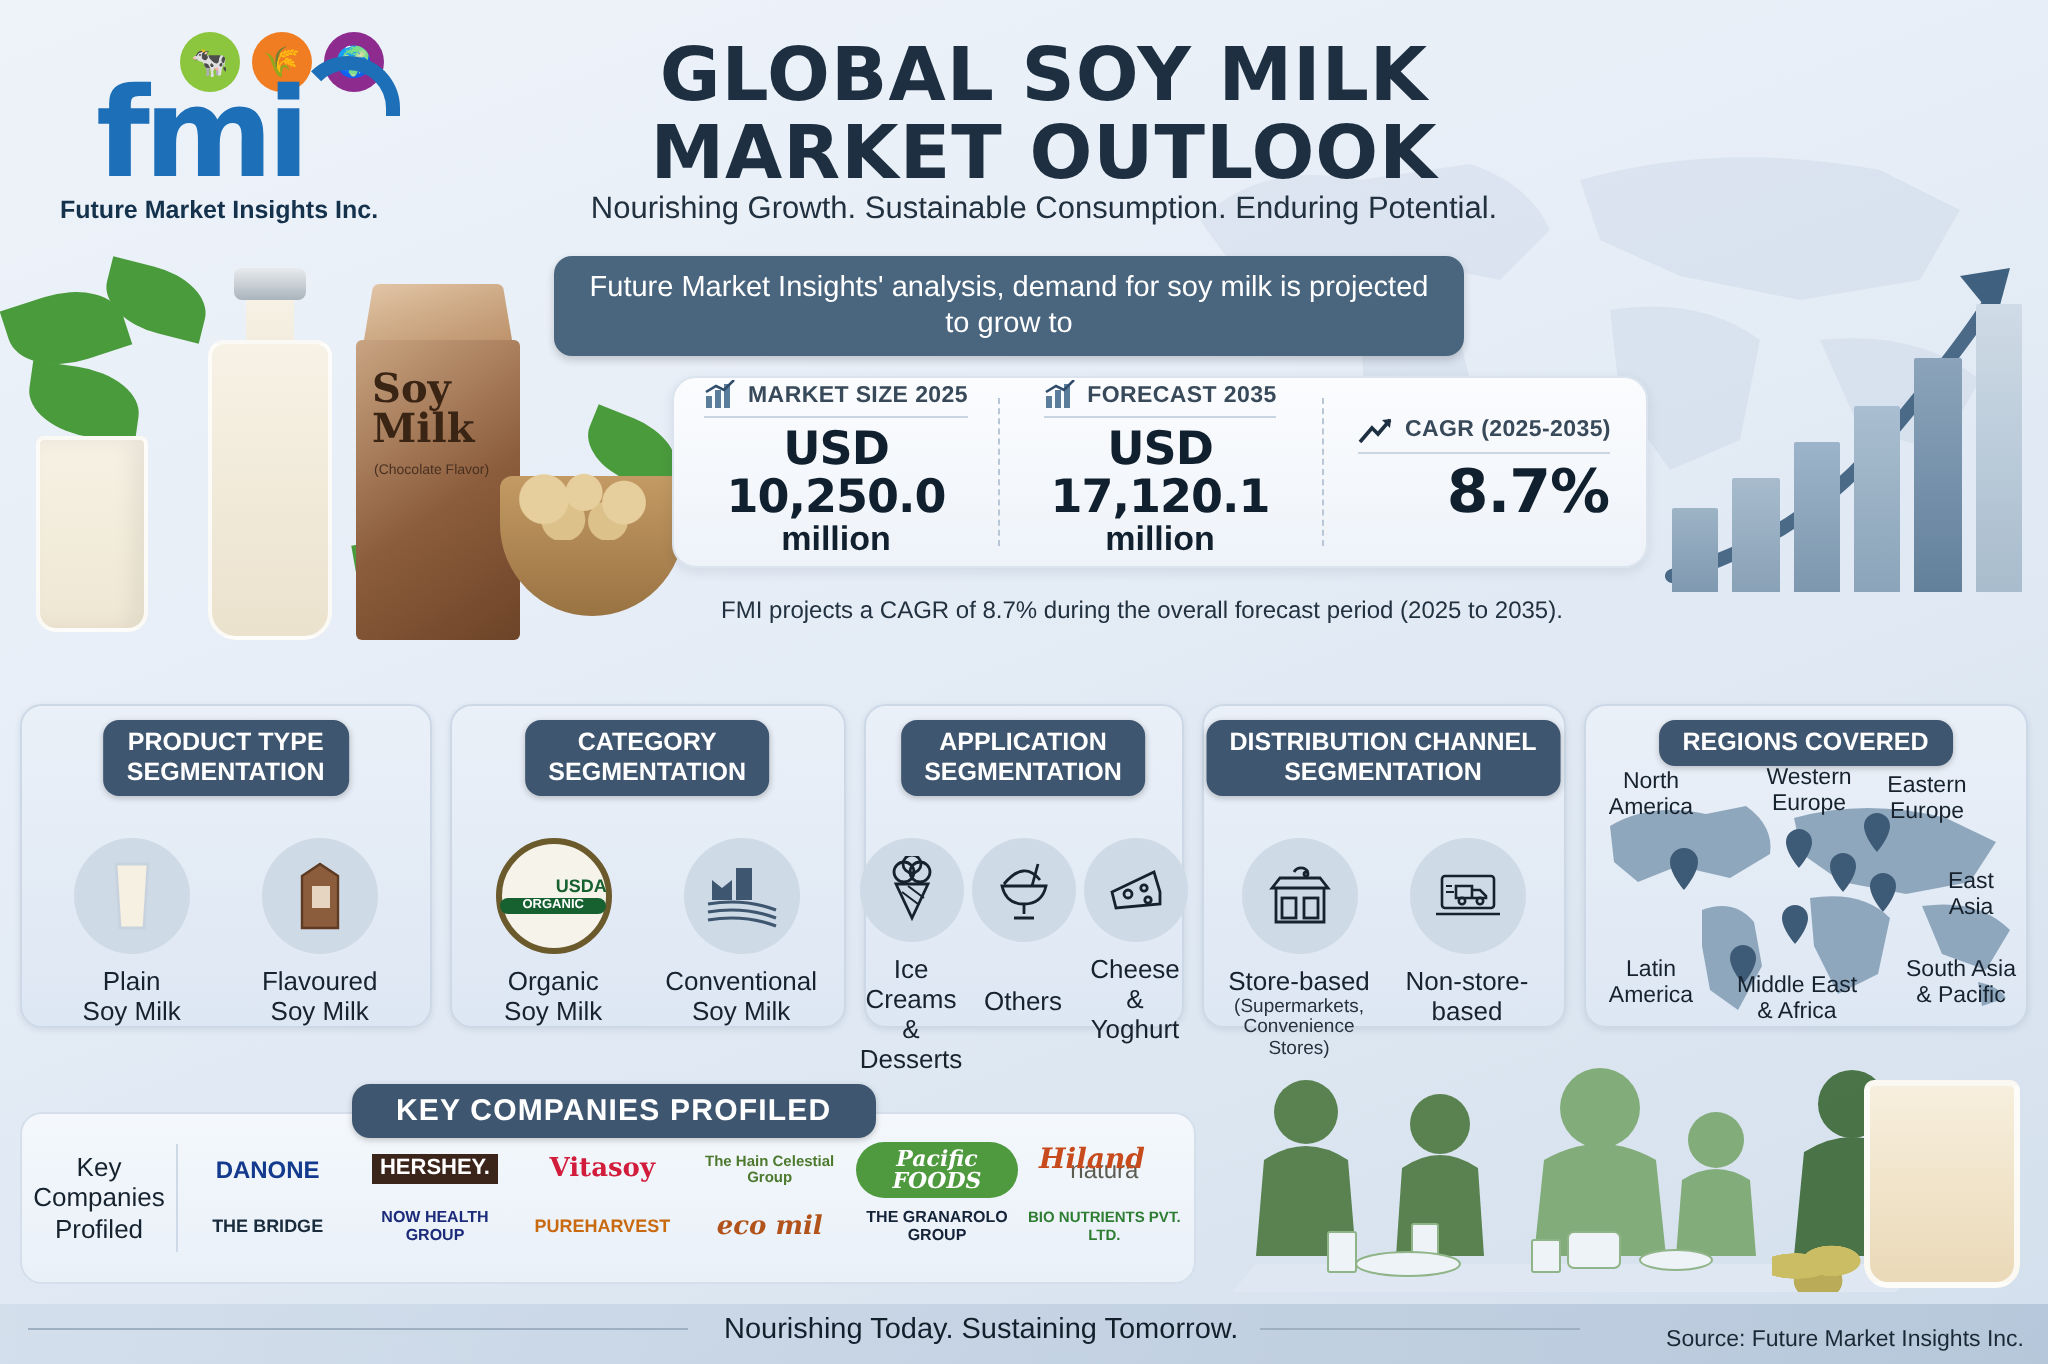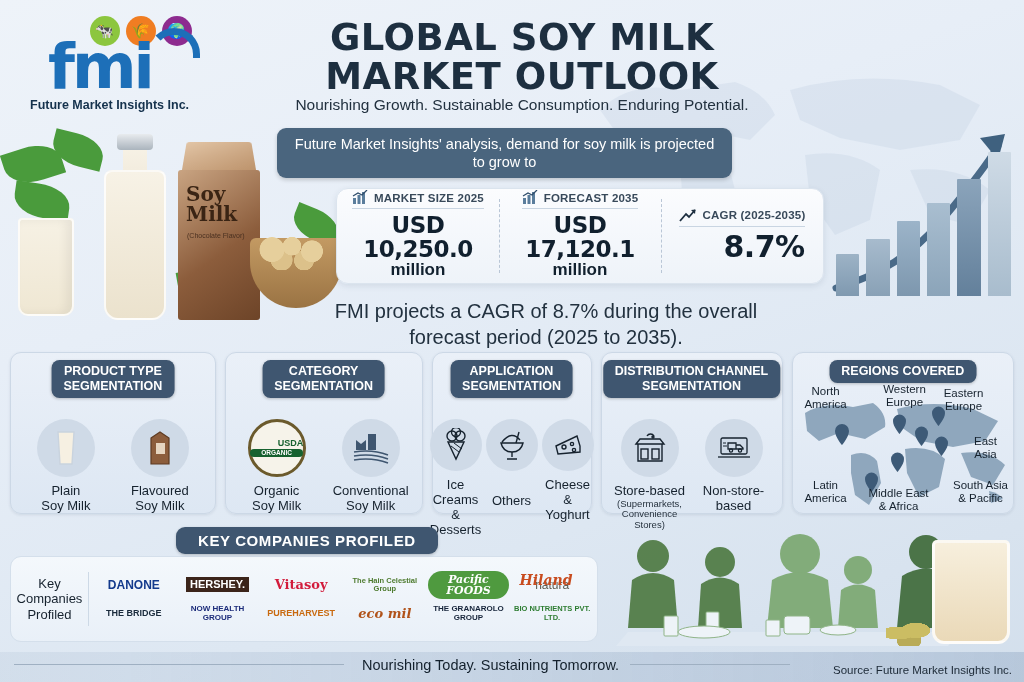--- a/index.html
+++ b/index.html
@@ -52,22 +52,22 @@
   .stat + .stat::before { content:""; position:absolute; left:0; top:10px; bottom:10px;
       border-left:1px dashed #b9c6d6; }
   .stat-head { display:flex; align-items:center; gap:6px; padding-bottom:3px;
       border-bottom:1px solid #c9d5e2; margin-bottom:5px; }
   .stat-head span { font-size:11.5px; font-weight:bold; color:#38495a; letter-spacing:.2px;
       white-space:nowrap; }
   .stat-val { font-size:23px; font-weight:bold; color:#11202e; line-height:1.02;
       text-align:center; font-family:"DejaVu Sans", sans-serif; letter-spacing:-.5px; }
   .stat-val.big { font-size:30px;margin-left:44px; }
   .stat-unit { font-size:17px; font-weight:bold; color:#11202e; line-height:1.1; }
-  .cagr-note { position:absolute; left:331px; top:298px; width:430px; text-align:center;
-      font-size:20px; color:#22313f; line-height:1.3; }
+  .cagr-note { position:absolute; left:356px; top:298px; width:430px; text-align:center;
+      font-size:12px; color:#22313f; line-height:1.3; }
 
   
   .growth { position:absolute; left:830px; top:120px; width:185px; height:190px; }
   .gbars { position:absolute; bottom:14px; left:6px; width:175px; height:150px;
       display:flex; align-items:flex-end; gap:7px; }
   .gbar { flex:1; border-radius:1px 1px 0 0; }
 
   
   .photo { position:absolute; left:0px; top:118px; width:350px; height:222px; }
   .leaf { position:absolute; background:#4a9b3c; border-radius:0 60% 0 60%; }
@@ -131,21 +131,21 @@
   #card-application .seg { width:64px; }
   #card-application .seg-ic { width:52px; height:52px; }
   #card-distribution .seg { width:86px; }
 
   
   .rmap { position:absolute; left:0; top:30px; width:100%; height:130px; }
   .rlabel { position:absolute; font-size:11.5px; color:#16222e; text-align:center;
       line-height:1.1; }
 
   
-  .kc-hdr { position:absolute; left:176px; top:527px; background:#3f5670; color:#fff;
+  .kc-hdr { position:absolute; left:176px; top:542px; background:#3f5670; color:#fff;
       border-radius:9px; padding:5px 22px; font-size:15px; font-weight:bold;
       letter-spacing:.6px; box-shadow:0 1px 3px rgba(0,0,0,.22); z-index:3; }
   .kc-box { position:absolute; left:10px; top:556px; width:588px; height:86px;
       background:linear-gradient(180deg,#f4f8fc,#e9f0f8); border:1px solid #d4dfeb;
       border-radius:11px; display:flex; align-items:center; }
   .kc-left { width:78px; text-align:center; font-size:13px; color:#16222e;
       line-height:1.2; border-right:1px solid #cdd9e6; padding:4px 2px; }
   .kc-grid { flex:1; display:grid; grid-template-columns:repeat(6,1fr);
       grid-template-rows:1fr 1fr; gap:1px 2px; padding:3px 4px; }
   .kc-logo { display:flex; align-items:center; justify-content:center;

